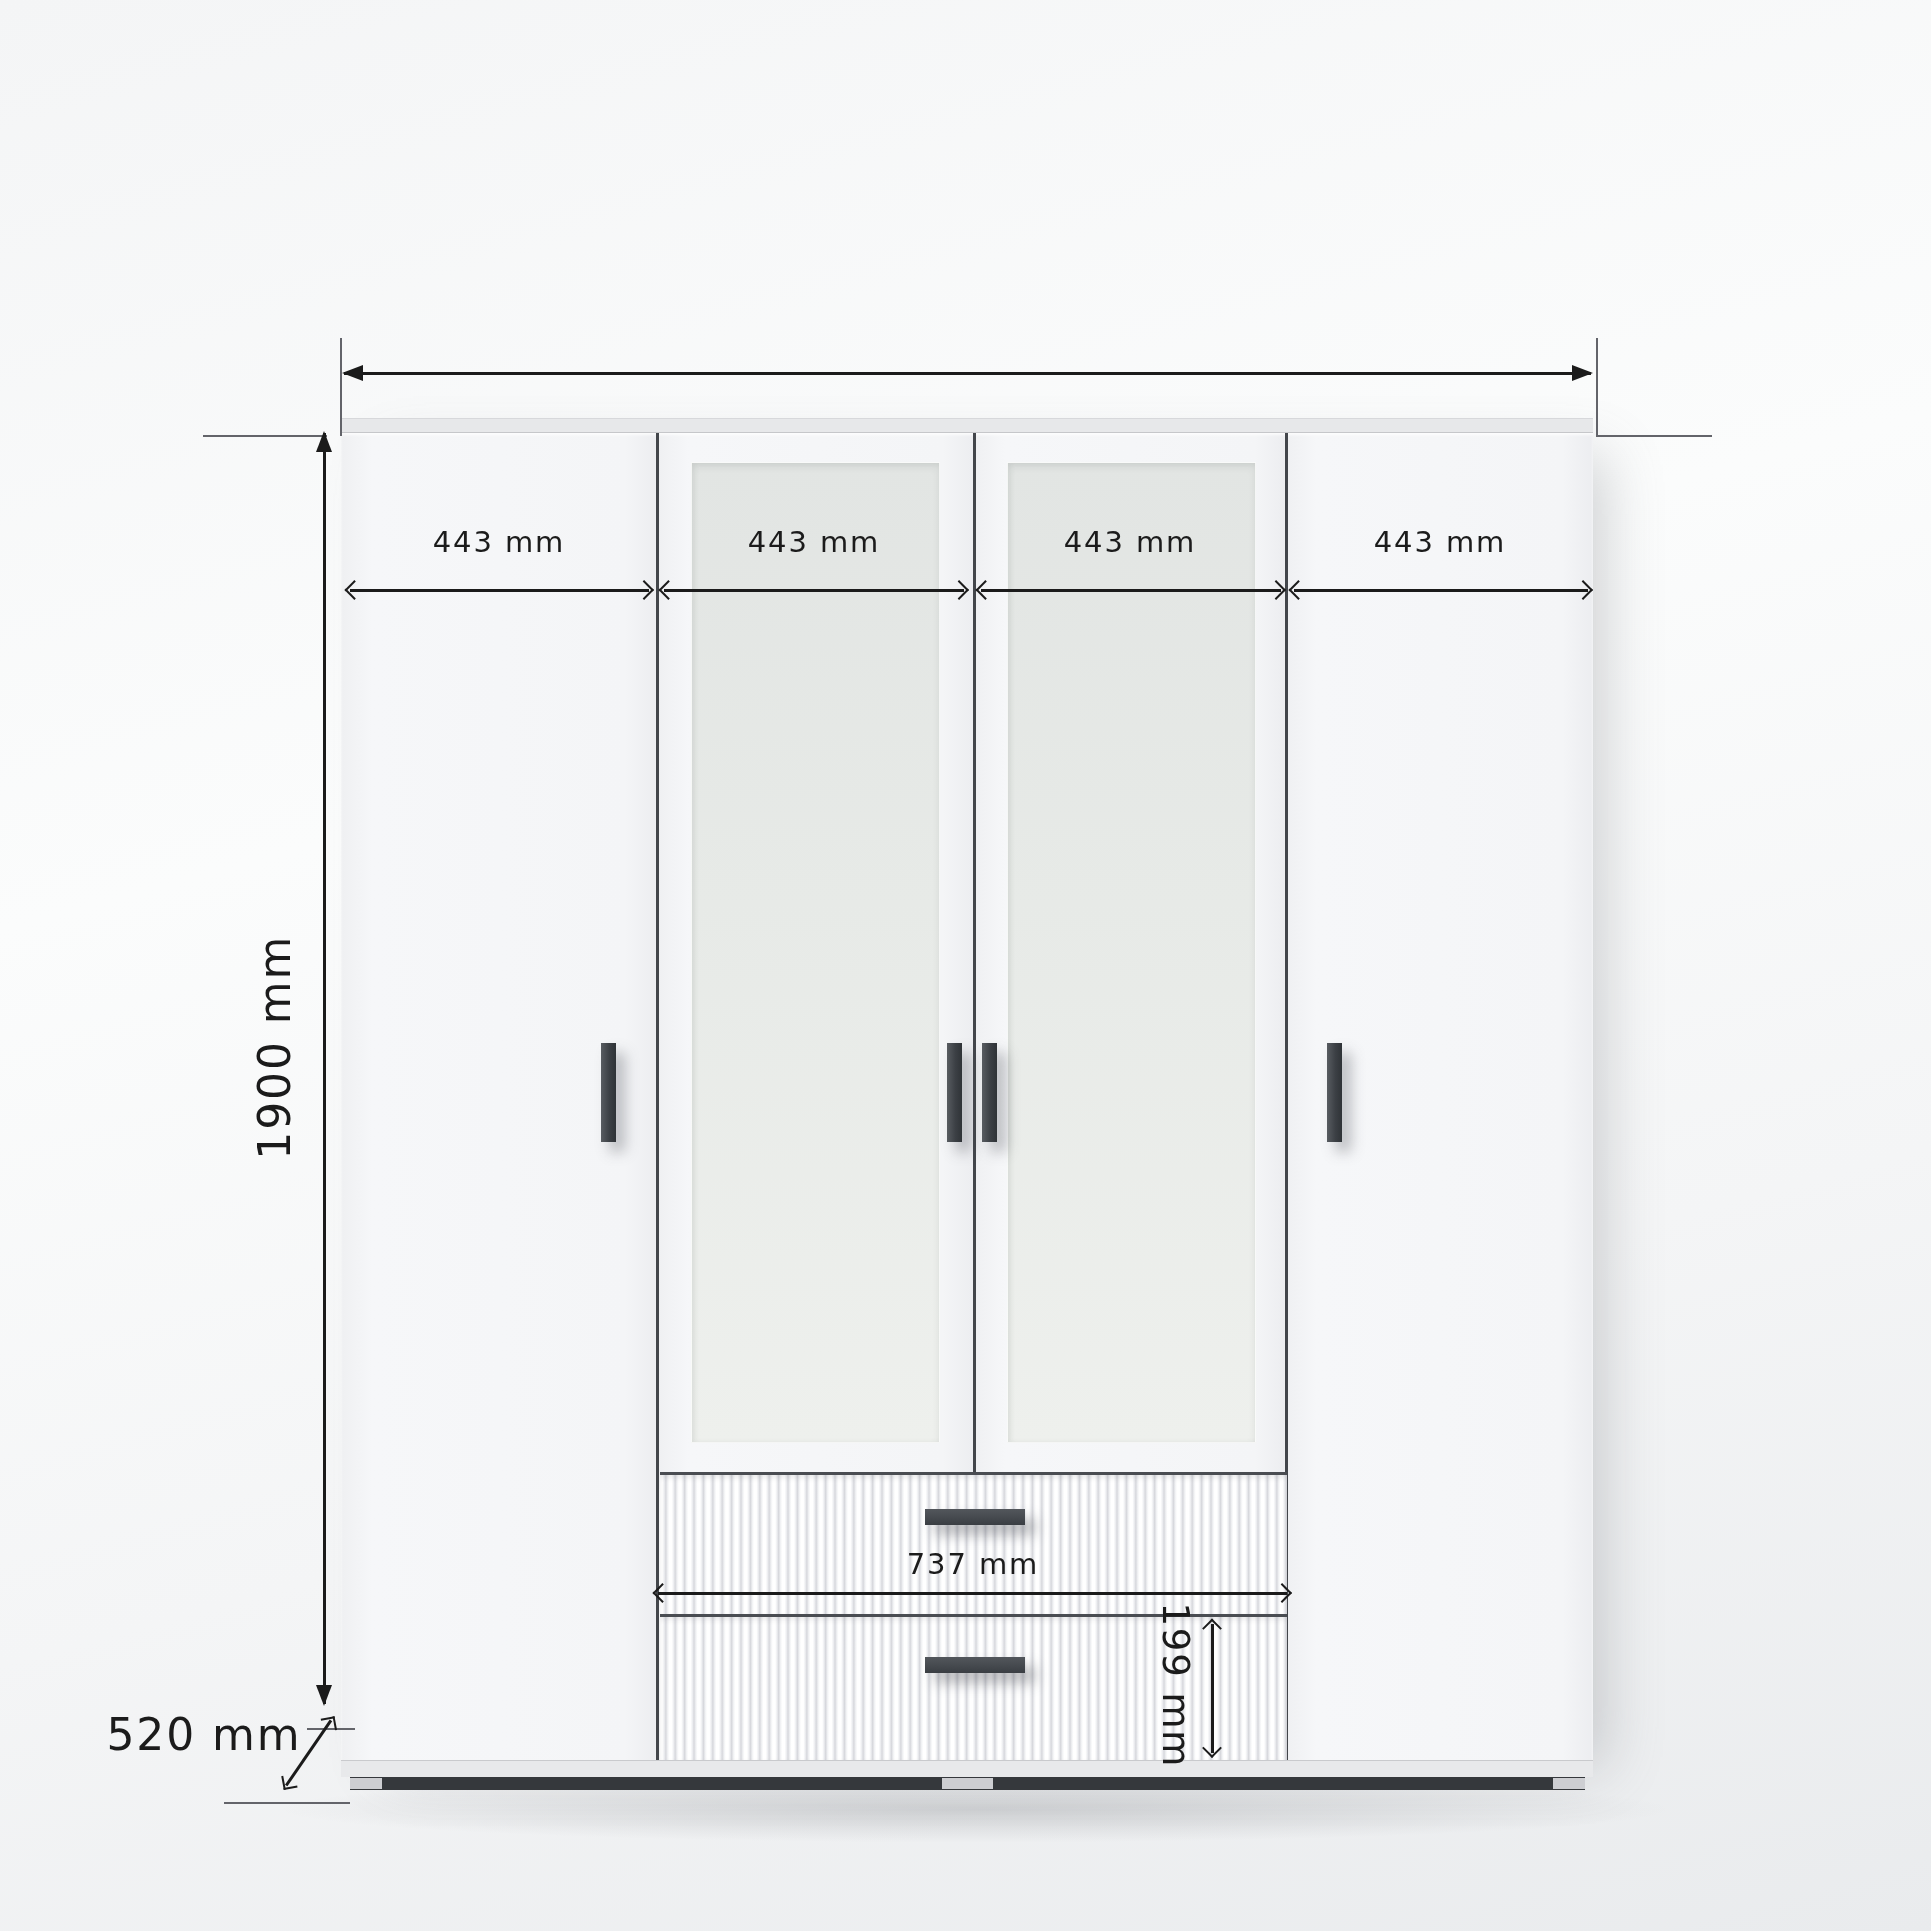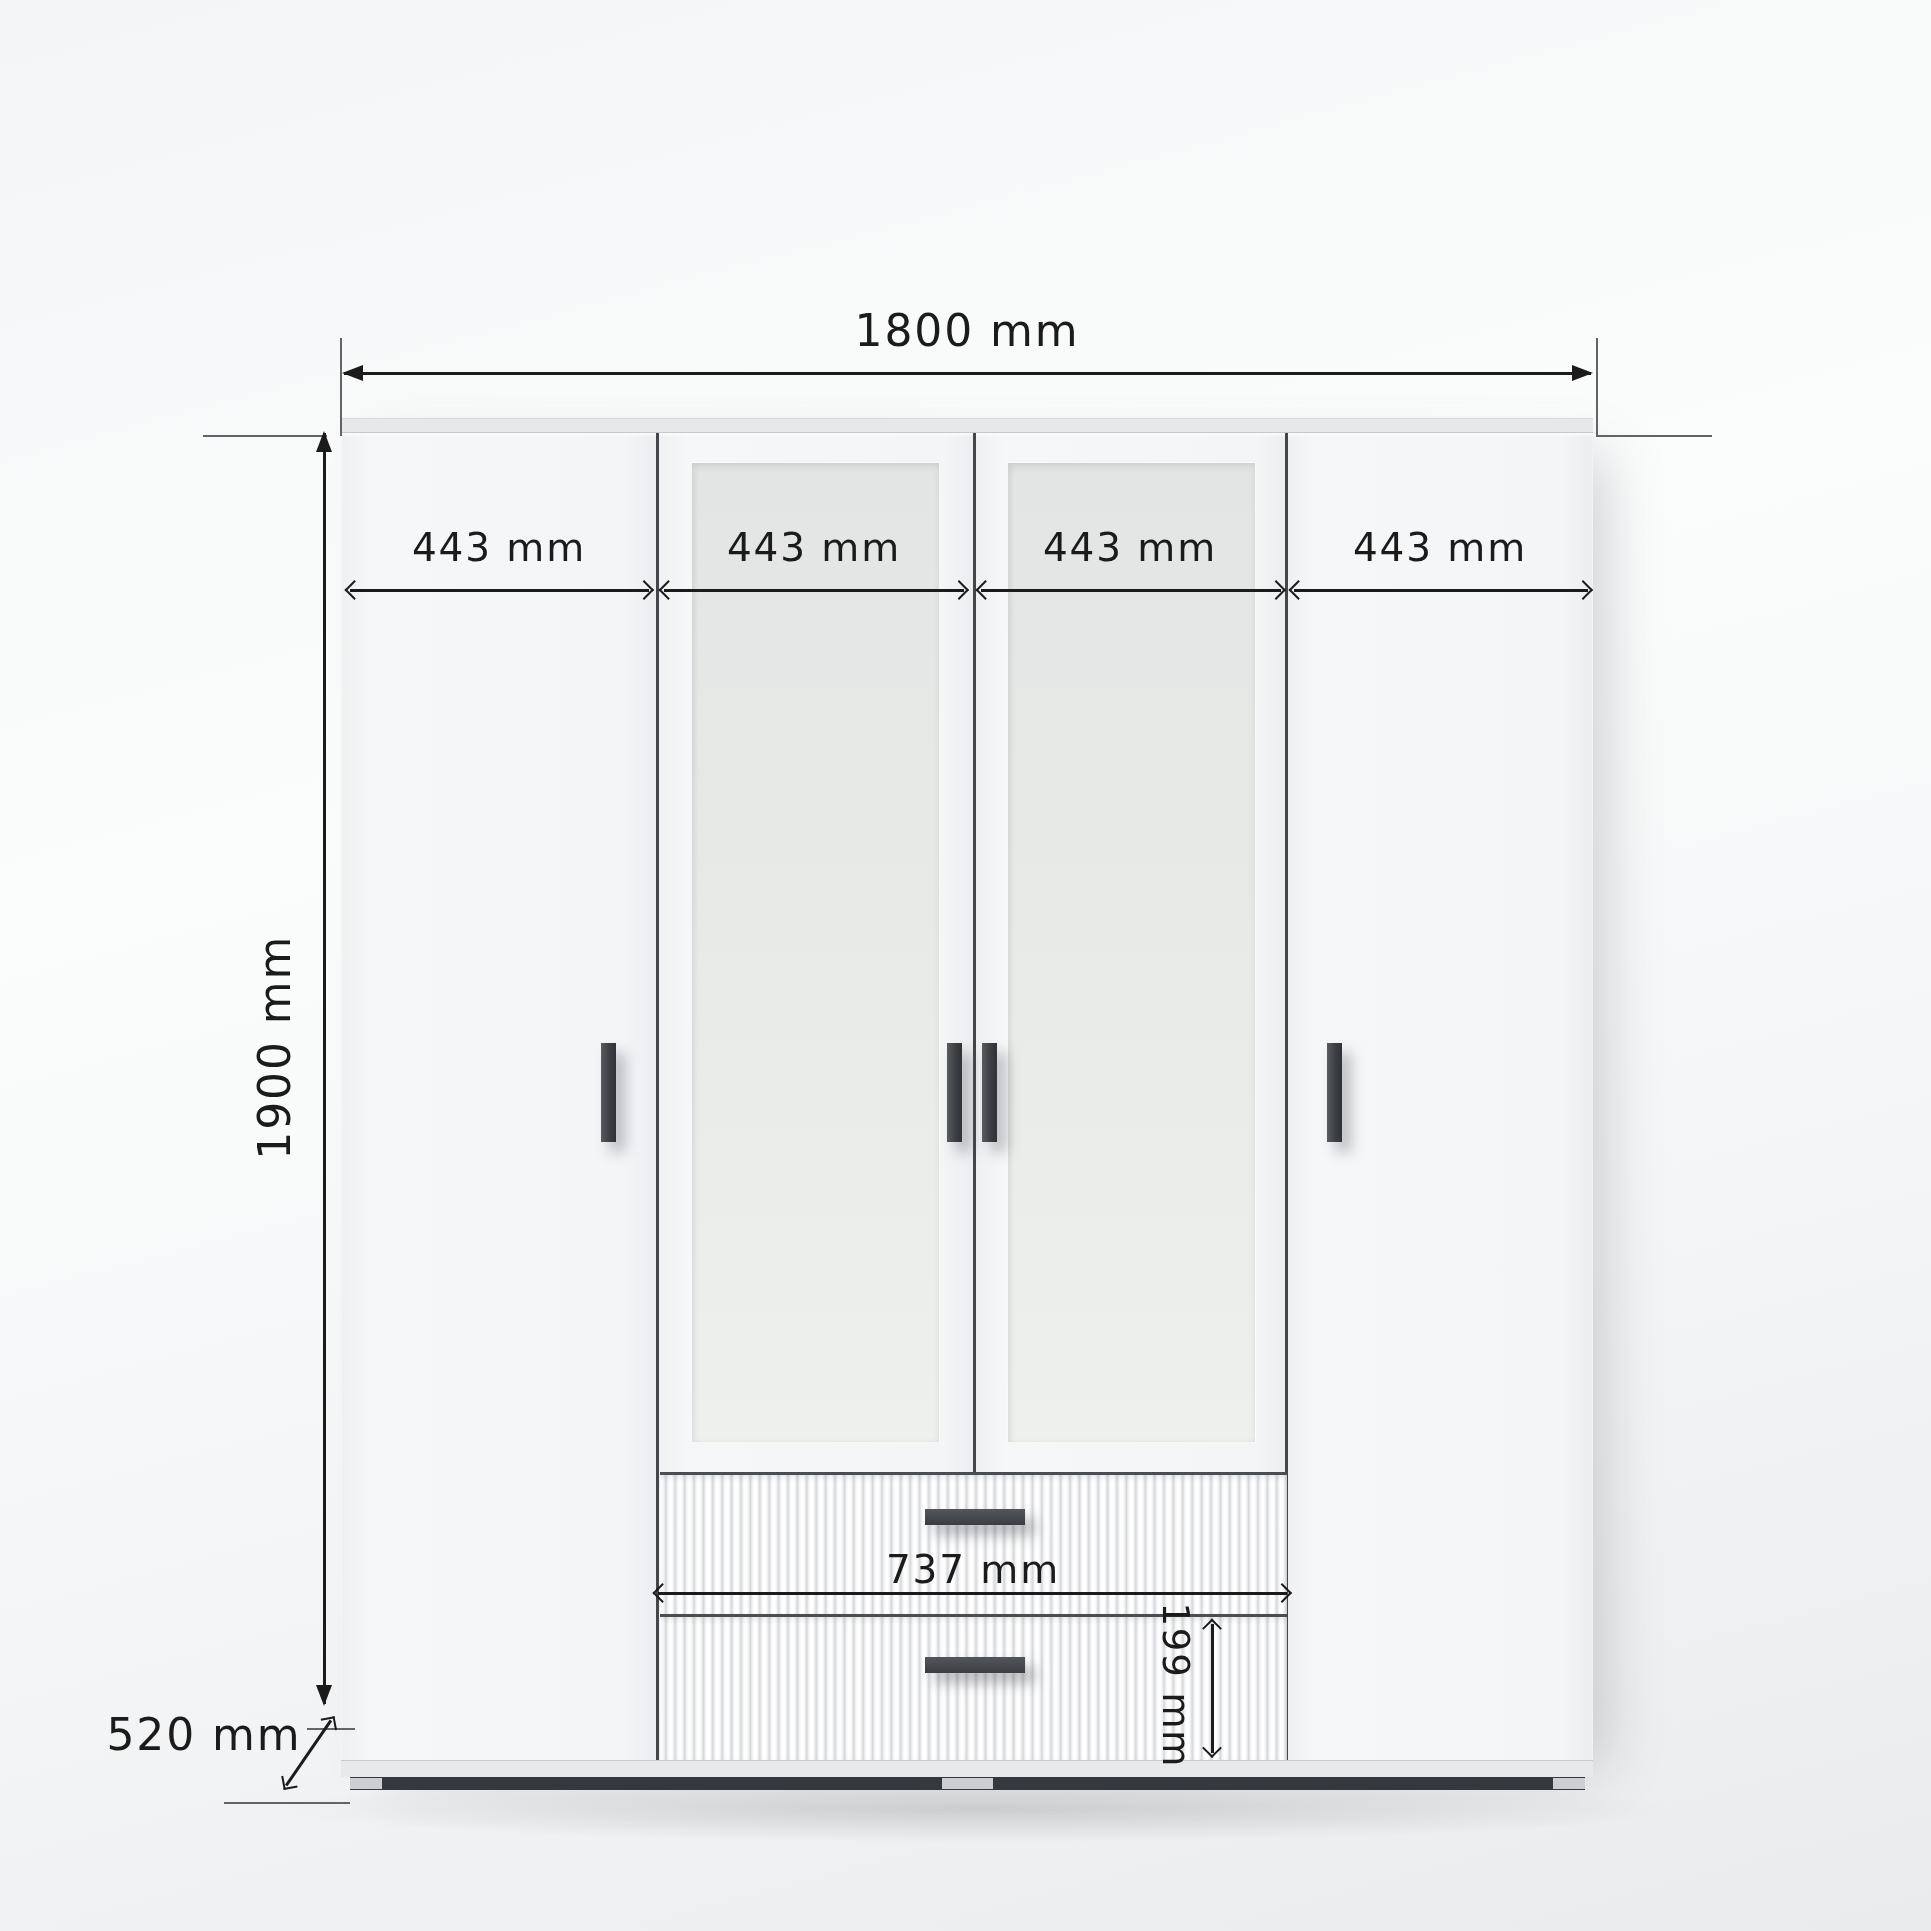--- a/index.html
+++ b/index.html
@@ -71,21 +71,21 @@
   .tri.r{right:-1.9px;top:50%;transform:translateY(-50%);border-width:8.7px 0 8.7px 21px;border-color:transparent transparent transparent #1b1b1b;}
   .tri.u{top:-1.9px;left:50%;transform:translateX(-50%);border-width:0 8.7px 21px 8.7px;border-color:transparent transparent #1b1b1b transparent;}
   .tri.d{bottom:-1.9px;left:50%;transform:translateX(-50%);border-width:21px 8.7px 0 8.7px;border-color:#1b1b1b transparent transparent transparent;}
   .chev{position:absolute;width:13.5px;height:13.5px;border-right:2.9px solid #1b1b1b;border-bottom:2.9px solid #1b1b1b;box-sizing:border-box;}
   .chev.l{left:-1.9px;top:50%;transform:translateY(-50%) rotate(135deg);}
   .chev.r{right:-1.9px;top:50%;transform:translateY(-50%) rotate(-45deg);}
   .chev.u{top:-1.9px;left:50%;transform:translateX(-50%) rotate(-135deg);}
   .chev.d{bottom:-1.9px;left:50%;transform:translateX(-50%) rotate(45deg);}
   .dim-text{
     position:absolute;color:#1b1b1b;text-align:center;
-    font-size:39px;letter-spacing:1.9px;line-height:1.1;white-space:nowrap;
+    font-size:29px;letter-spacing:1.9px;line-height:1.1;white-space:nowrap;
   }
   .dim-text.big{font-size:44px;}
   .rot-ccw{transform:rotate(-90deg);}
   .rot-cw{transform:rotate(90deg);}
 </style>
 </head>
 <body>
 
 <div class="canvas">
 
@@ -125,21 +125,20 @@
     <div class="foot" style="left:1212px;top:1360px;width:32px;"></div>
   </div>
 
   <div class="wline" style="left:340px;top:338px;width:1.9px;height:98px;"></div>
   <div class="wline" style="left:1596px;top:338px;width:1.9px;height:99px;"></div>
   <div class="wline" style="left:1596px;top:435px;width:116px;height:1.9px;"></div>
   <div class="wline" style="left:203px;top:435px;width:124px;height:1.9px;"></div>
   <div class="wline" style="left:307px;top:1728px;width:48px;height:1.9px;"></div>
   <div class="wline" style="left:224px;top:1802px;width:126px;height:1.9px;"></div>
 
-  <div class="dim-text big" style="left:774px;top:307px;width:386px;">1800 mm</div>
   <div class="hline" style="left:344px;top:372px;width:1247px;">
     <span class="tri l"></span>
     <span class="tri r"></span>
   </div>
 
   <div class="dim-text big rot-ccw" style="left:82px;top:1023px;width:386px;">1900 mm</div>
   <div class="vline" style="left:323px;top:433px;height:1271px;">
     <span class="tri u"></span>
     <span class="tri d"></span>
   </div>

